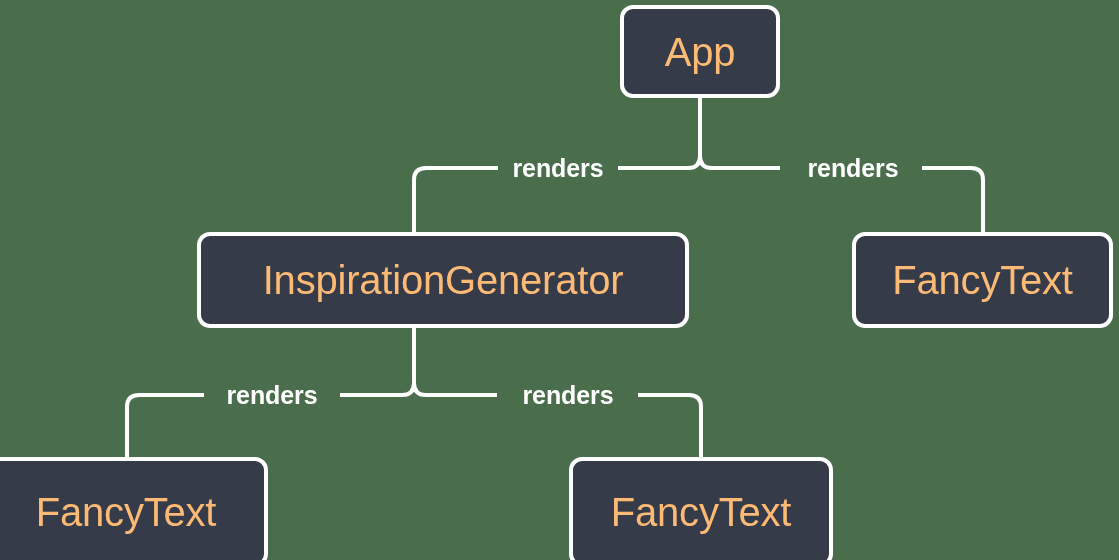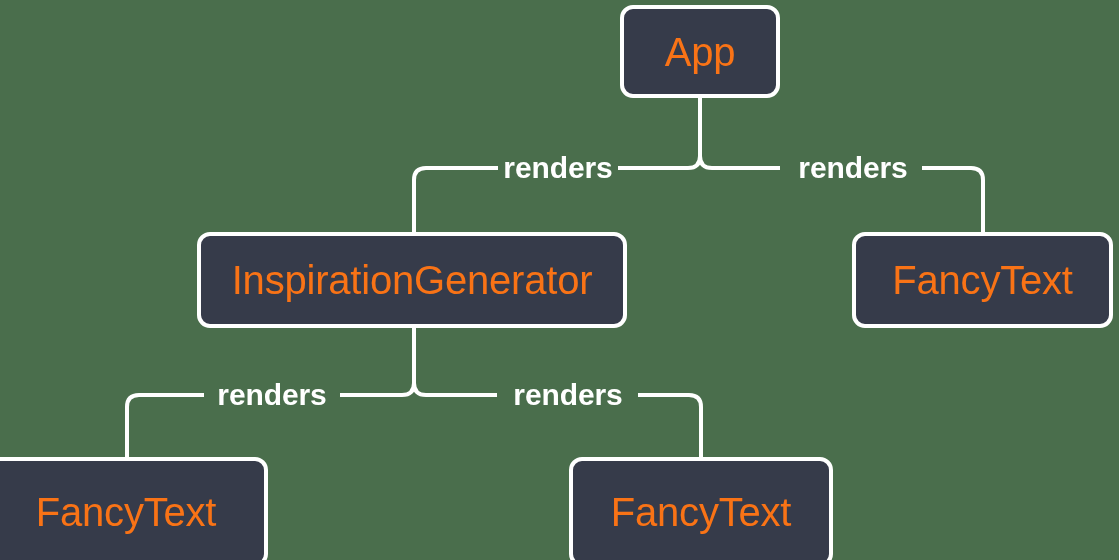--- a/index.html
+++ b/index.html
@@ -29,36 +29,36 @@
   }
   .node-box {
     position: absolute;
     box-sizing: border-box;
     background: #363b4a;
     border: 4px solid #ffffff;
     border-radius: 13px;
     display: flex;
     align-items: center;
     justify-content: center;
-    color: #f97316;
+    color: #fdba74;
     font-family: "Liberation Sans", sans-serif;
     font-weight: 400;
     letter-spacing: -0.2px;
     white-space: nowrap;
   }
   .node-label {
     display: block;
     line-height: 1;
   }
   .edge-label {
     position: absolute;
     color: #ffffff;
     font-family: "Liberation Sans", sans-serif;
     font-weight: 700;
-    font-size: 30px;
+    font-size: 25px;
     line-height: 1;
     white-space: nowrap;
     transform: translate(-50%, -50%);
     letter-spacing: -0.1px;
   }
 </style>
 </head>
 <body>
 
 <div id="diagram-root">
@@ -88,21 +88,21 @@
 
   <span class="edge-label" style="left:558px; top:168px;">renders</span>
   <span class="edge-label" style="left:853px; top:168px;">renders</span>
   <span class="edge-label" style="left:272px; top:395px;">renders</span>
   <span class="edge-label" style="left:568px; top:395px;">renders</span>
 
   <div class="node-box" style="left:620px; top:5px; width:160px; height:93px; font-size:40px;">
     <span class="node-label">App</span>
   </div>
 
-  <div class="node-box" style="left:197px; top:232px; width:430px; height:96px; font-size:40px;">
+  <div class="node-box" style="left:197px; top:232px; width:492px; height:96px; font-size:40px;">
     <span class="node-label">InspirationGenerator</span>
   </div>
 
   <div class="node-box" style="left:852px; top:232px; width:261px; height:96px; font-size:40px;">
     <span class="node-label">FancyText</span>
   </div>
 
   <div class="node-box" style="left:-16px; top:457px; width:284px; height:110px; font-size:40px;">
     <span class="node-label">FancyText</span>
   </div>

